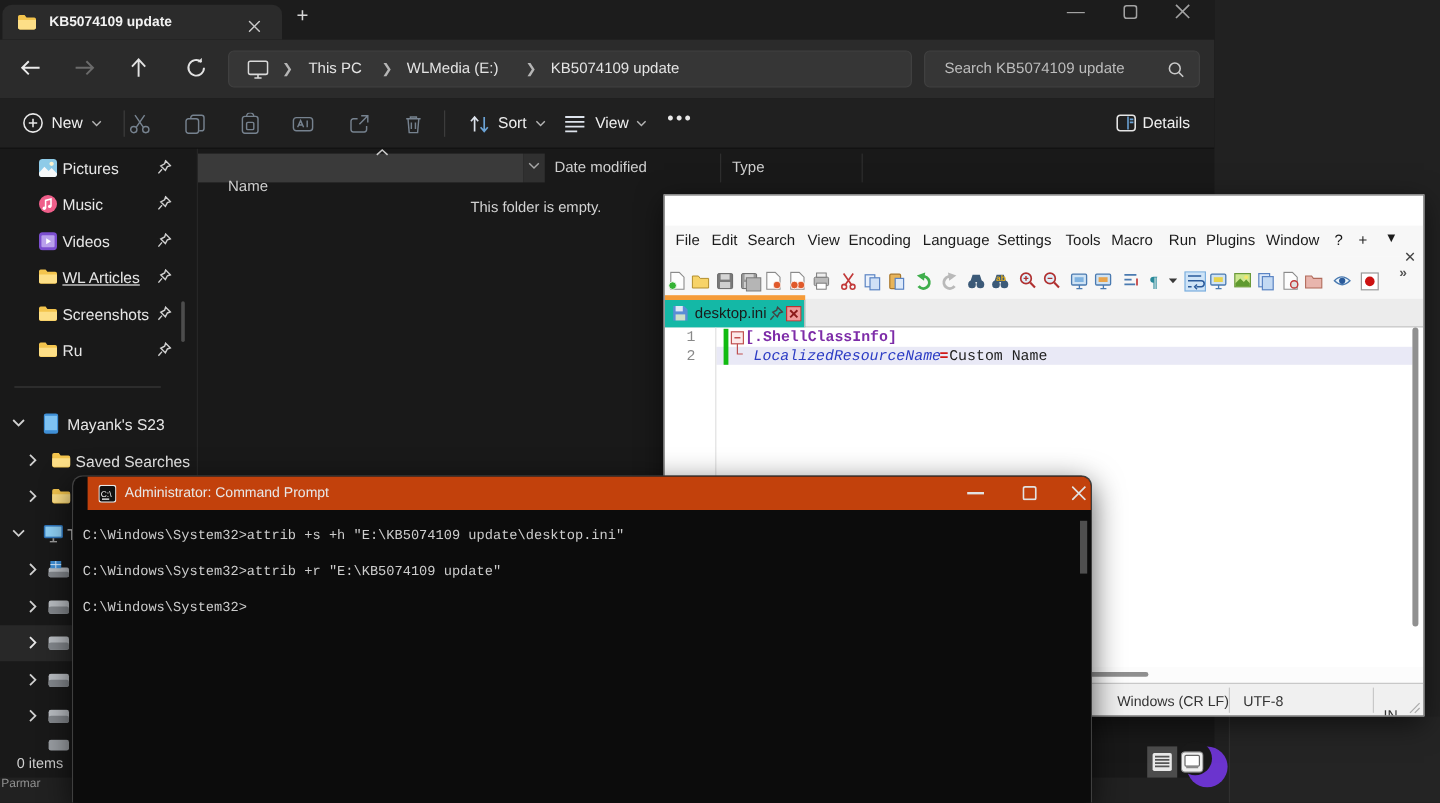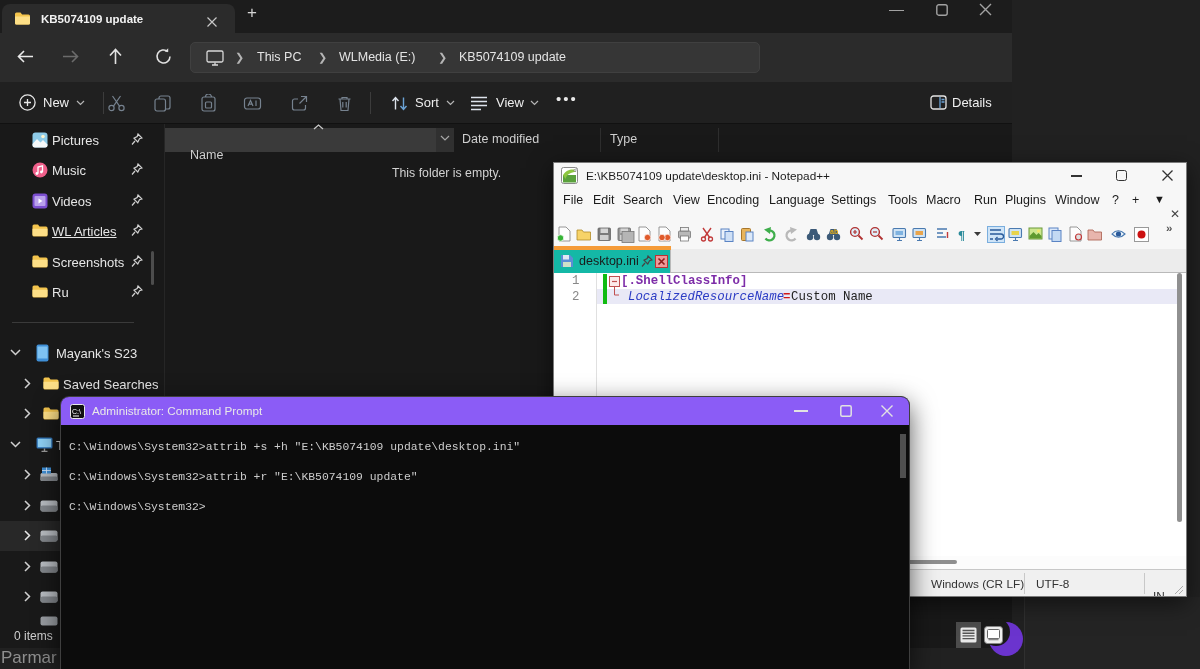--- a/index.html
+++ b/index.html
@@ -82,20 +82,27 @@
           <path d="M6 15 h6 M9 12.5 v2" stroke="#d9d9d9" stroke-width="1.3"></path>
         </svg>
         <span class="abs chev" style="left:44px;top:8px;">❯</span>
         <span class="abs crumb" style="left:66px;top:7px;">This PC</span>
         <span class="abs chev" style="left:127px;top:8px;">❯</span>
         <span class="abs crumb" style="left:148px;top:7px;">WLMedia (E:)</span>
         <span class="abs chev" style="left:247px;top:8px;">❯</span>
         <span class="abs crumb" style="left:268px;top:7px;">KB5074109 update</span>
       </div>
 
+      <div class="field" style="left:770px;top:9px;width:230px;">
+        <span class="abs" style="left:16px;top:7px;color:#bdbdbd;font-size:12.5px;">Search KB5074109 update</span>
+        <svg class="abs" style="left:202px;top:8px" width="14" height="14" viewBox="0 0 14 14">
+          <circle cx="6" cy="6" r="4.5" fill="none" stroke="#c9c9c9" stroke-width="1.3"></circle>
+          <path d="M9.5 9.5 L13 13" stroke="#c9c9c9" stroke-width="1.3"></path>
+        </svg>
+      </div>
     </div>
 
     <div class="toolbar">
       <svg class="abs" style="left:19px;top:12px" width="17" height="17" viewBox="0 0 17 17">
         <circle cx="8.5" cy="8.5" r="7.6" fill="none" stroke="#e8e8e8" stroke-width="1.3"></circle>
         <path d="M8.5 5 v7 M5 8.5 h7" stroke="#e8e8e8" stroke-width="1.3"></path>
       </svg>
       <span class="abs" style="left:43px;top:13px;color:#f0f0f0;font-size:13px;">New</span>
       <svg class="abs" style="left:76px;top:18px" width="9" height="6" viewBox="0 0 9 6">
           <path d="M1 1 L4.5 4.5 L8 1" stroke="#b5b5b5" stroke-width="1.2" fill="none"></path>
@@ -365,40 +372,24 @@
   </svg>
   <svg class="abs" style="left:984px;top:626px" width="19" height="18" viewBox="0 0 19 18">
     <rect x="0.5" y="0.5" width="18" height="17" rx="3" fill="#efefef" stroke="#888"></rect>
     <rect x="3.5" y="3.5" width="12" height="9" rx="1" fill="#fff" stroke="#666"></rect>
     <path d="M4.5 13.5 h10" stroke="#888" stroke-width="1.6"></path>
   </svg>
 
   <div class="abs" style="left:1025px;top:597px;width:175px;height:72px;background:#242424;"></div>
   <div class="abs" style="left:1024px;top:597px;width:1px;height:72px;background:#303030;"></div>
 
-  <span class="abs" style="left:1px;top:648px;color:#8f8f8f;font-size:17px;">Parmar</span>
+  <span class="abs" style="left:1px;top:648px;color:#8f8f8f;font-size:10px;">Parmar</span>
 
   <div id="npp">
 
-    <div class="abs" style="left:0;top:0;width:632px;height:25px;background:#f7f7f7;">
-      <svg class="abs" style="left:7px;top:4px" width="17" height="17" viewBox="0 0 17 17">
-        <rect x="0.5" y="0.5" width="16" height="16" rx="2" fill="#fff" stroke="#8a8a8a"></rect>
-        <rect x="2" y="8" width="13" height="7.5" fill="#5aa13c"></rect>
-        <path d="M2 8 C5 3 9 2 14 2.5 L15 5 C10 5 6 7 4.5 12 z" fill="#8dc63f"></path>
-        <path d="M12.5 3 L15.5 1.5 L14.5 5 z" fill="#e8e8e8" stroke="#777" stroke-width="0.5"></path>
-      </svg>
-      <span class="abs" style="left:32px;top:6px;color:#1c1c1c;font-size:11.8px;">E:\KB5074109 update\desktop.ini - Notepad++</span>
-      <div class="abs" style="left:517px;top:12px;width:11px;height:1.5px;background:#333;"></div>
-      <svg class="abs" style="left:562px;top:7px" width="11" height="11">
-          <rect x="0.5" y="0.5" width="10" height="10" rx="2" fill="none" stroke="#333"></rect>
-        </svg>
-      <svg class="abs" style="left:608px;top:7px" width="11" height="11">
-          <path d="M0.5 0.5 L10.5 10.5 M10.5 0.5 L0.5 10.5" stroke="#333" stroke-width="1.3"></path>
-        </svg>
-    </div>
 
     <div class="abs" style="left:0;top:25px;width:632px;height:26px;background:#f7f7f7;color:#1b1b1b;font-size:12.5px;">
       <span class="abs" style="left:9px;top:5px;">File</span>
       <span class="abs" style="left:39px;top:5px;">Edit</span>
       <span class="abs" style="left:69px;top:5px;">Search</span>
       <span class="abs" style="left:119px;top:5px;">View</span>
       <span class="abs" style="left:153px;top:5px;">Encoding</span>
       <span class="abs" style="left:215px;top:5px;">Language</span>
       <span class="abs" style="left:277px;top:5px;">Settings</span>
       <span class="abs" style="left:334px;top:5px;">Tools</span>
@@ -541,21 +532,21 @@
       <span class="abs" style="left:599px;top:1px;margin-top:18px;">IN</span>
       <div class="abs" style="left:470px;top:3px;width:1px;height:21px;background:#c8c8c8;"></div>
       <div class="abs" style="left:590px;top:3px;width:1px;height:21px;background:#c8c8c8;"></div>
       <svg class="abs" style="left:620px;top:15px" width="10" height="10">
           <path d="M9 1 L1 9 M9 5 L5 9" stroke="#aaa"></path>
         </svg>
     </div>
   </div>
 
   <div id="cmd">
-    <div class="abs" style="left:0;top:0;width:848px;height:28px;background:#8b5cf6;">
+    <div class="abs" style="left:12px;top:0;width:848px;height:28px;background:#c2410c;">
       <svg class="abs" style="left:9px;top:7px" width="15" height="15" viewBox="0 0 15 15">
         <rect x="0.5" y="0.5" width="14" height="14" rx="2" fill="#111" stroke="#e8e8e8"></rect>
         <text x="2" y="10" font-size="7" fill="#fff" font-family="Liberation Sans">C:\</text>
         <path d="M3 12 h6" stroke="#fff" stroke-width="1"></path>
       </svg>
       <span class="abs" style="left:31px;top:7px;color:#e8e8e8;font-size:11.7px;">Administrator: Command Prompt</span>
       <div class="abs" style="left:733px;top:13px;width:14px;height:1.7px;background:#e2e2e2;"></div>
       <svg class="abs" style="left:779px;top:8px" width="12" height="12">
           <rect x="0.8" y="0.8" width="10.4" height="10.4" rx="1.5" fill="none" stroke="#e2e2e2" stroke-width="1.5"></rect>
         </svg>

